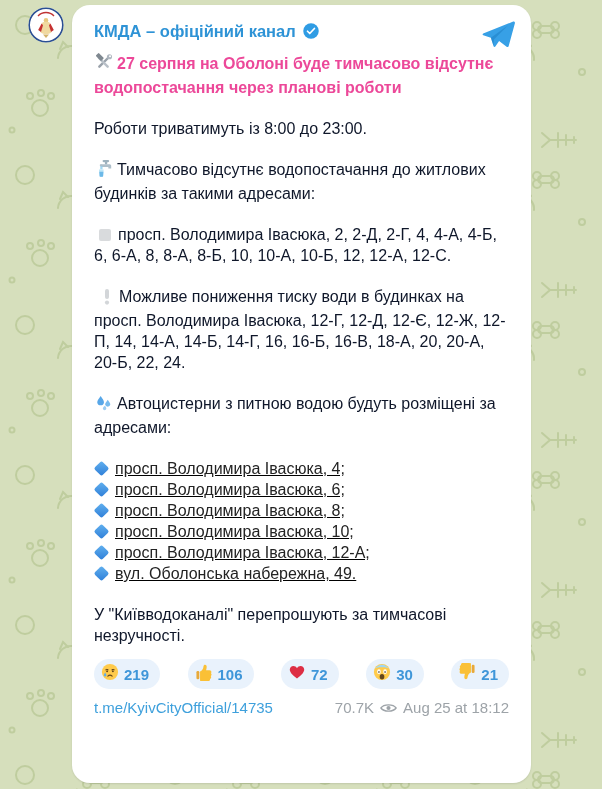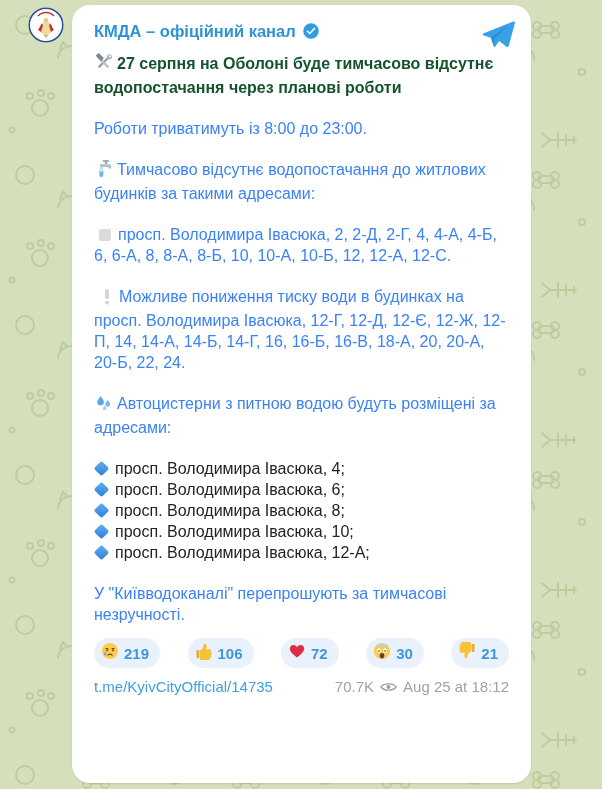--- a/index.html
+++ b/index.html
@@ -13,26 +13,26 @@
   .bubble{
     position:absolute;left:72px;top:5px;width:459px;height:778px;
     background:#ffffff;border-radius:18px;box-sizing:border-box;
     padding:13px 22px 24px 22px;z-index:1;
     box-shadow:0 1px 2px rgba(0,0,0,.10);
   }
   .header-row{display:flex;align-items:center;height:26px;margin-bottom:9px;position:relative;}
   .channel-name{color:#2e93d6;font-weight:bold;font-size:16.5px;cursor:pointer;}
   .verified{margin-left:6px;display:inline-flex;}
   .share-plane{position:absolute;right:-6px;top:2px;cursor:pointer;}
-  .msg p{margin:0 0 20px 0;font-size:16px;line-height:21px;color:#3b82f6;}
-  .msg p.bold{font-weight:bold;color:#14532d;}
+  .msg p{margin:0 0 20px 0;font-size:16px;line-height:21px;color:#0f172a;}
+  .msg p.bold{font-weight:bold;color:#ec4899;}
   .icn{display:inline-block;vertical-align:-3px;margin-right:4px;}
   .lead-space{margin-left:5px;}
   .water-row{font-size:16px;line-height:21px;color:#232323;}
-  .water-list{margin:0 0 20px 0;}
+  .water-list{margin:0 0 20px 0;text-decoration:underline;}
   .diamond{display:inline-block;width:11px;height:11px;border-radius:2px;
     background:linear-gradient(135deg,#62b1ef,#2e7ed8);transform:rotate(45deg);
     margin:0 8px 0 2px;vertical-align:0px;}
   .graysq{display:inline-block;width:12px;height:12px;border-radius:2px;background:#d9dbdd;margin-right:7px;vertical-align:-1px;}
   .reactions{display:flex;gap:8px;margin-top:13px;justify-content:space-between;}
   .pill{display:flex;align-items:center;gap:5px;background:#e9f2fc;border-radius:15px;
     padding:4px 11px 4px 7px;cursor:pointer;}
   .pill .cnt{color:#3f96d9;font-weight:bold;font-size:15px;}
   .footer{display:flex;align-items:center;margin-top:10px;font-size:15px;}
   .post-link{color:#3ea0dc;text-decoration:none;cursor:pointer;}
@@ -130,20 +130,21 @@
             <path d="M14.5 6 C16 8.2 17.2 9.6 17.2 11.2 A2.8 2.8 0 0 1 11.7 11.2 C11.7 9.6 13 8.2 14.5 6 Z" fill="#77bbee"></path>
             <path d="M11.5 12.5 C12.4 13.8 13 14.6 13 15.6 A1.9 1.9 0 0 1 9.3 15.6 C9.3 14.6 10 13.8 11.5 12.5 Z" fill="#9ccdf2"></path>
           </svg></span><span>Автоцистерни з питною водою будуть розміщені за адресами:</span></p>
 
     <div class="water-list">
       <div class="water-row"><span class="diamond"></span><span>просп. Володимира Івасюка, 4;</span></div>
       <div class="water-row"><span class="diamond"></span><span>просп. Володимира Івасюка, 6;</span></div>
       <div class="water-row"><span class="diamond"></span><span>просп. Володимира Івасюка, 8;</span></div>
       <div class="water-row"><span class="diamond"></span><span>просп. Володимира Івасюка, 10;</span></div>
       <div class="water-row"><span class="diamond"></span><span>просп. Володимира Івасюка, 12-А;</span></div>
+      <div class="water-row"><span class="diamond"></span><span>вул. Оболонська набережна, 49.</span></div>
     </div>
 
     <p style="margin-bottom:0"><span>У "Київводоканалі" перепрошують за тимчасові незручності.</span></p>
   </div>
 
   <div class="reactions">
     <div class="pill">
       <span><svg width="18" height="18" viewBox="0 0 20 20">
             <circle cx="10" cy="10" r="9" fill="#ffcb4c"></circle>
             <path d="M5.2 7.4 q1.4 -1 2.8 0" stroke="#65471b" stroke-width="1.1" fill="none" stroke-linecap="round"></path>

